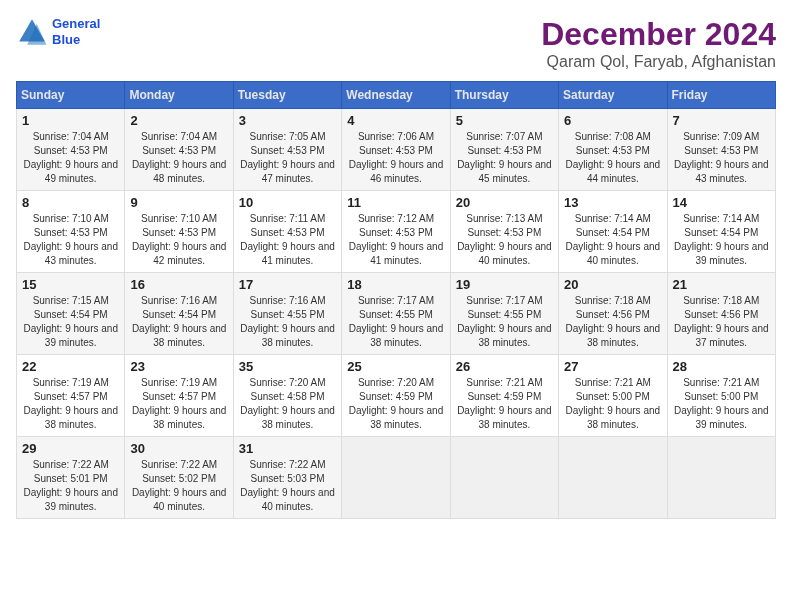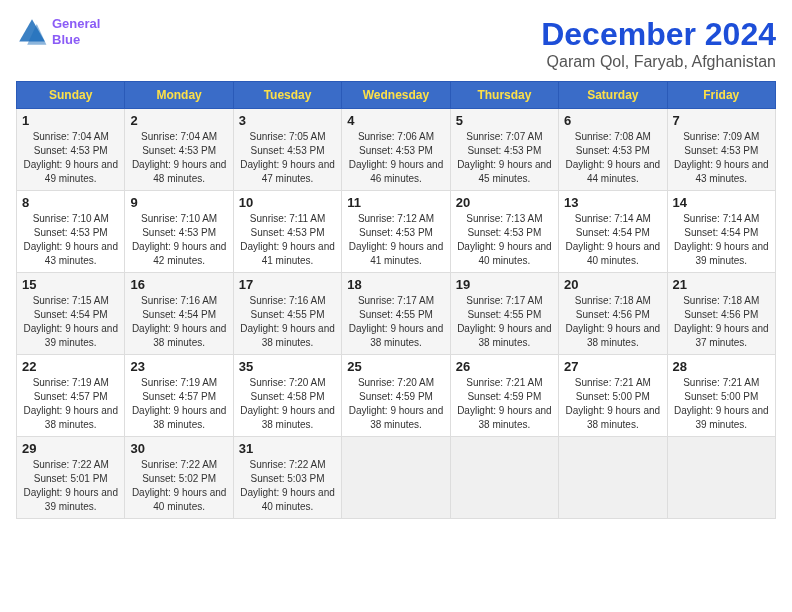--- a/index.html
+++ b/index.html
@@ -17,49 +17,49 @@
       margin-bottom: 10px;
     }
     .logo {
       display: flex;
       align-items: center;
       gap: 4px;
     }
     .logo-text {
       font-size: 13px;
       font-weight: bold;
-      color: #8b5cf6;
+      color: #1d4ed8;
       line-height: 1.2;
     }
     .logo-icon {
       width: 32px;
       height: 32px;
     }
     .title-block {
       text-align: right;
     }
     .month-title {
       font-size: 32px;
       font-weight: bold;
-      color: #1d4ed8;
+      color: #701a75;
     }
     .location {
       font-size: 16px;
       color: #555;
     }
     table {
       width: 100%;
       border-collapse: collapse;
       font-size: 10.5px;
     }
     thead th {
       background-color: #3a6cc8;
-      color: #fde047;
+      color: #e5e5e5;
       padding: 6px 4px;
-      text-align: center;
+      text-align: left;
       font-size: 12px;
       font-weight: bold;
       border: 1px solid #2a5ab8;
     }
     tbody tr:nth-child(odd) td {
       background-color: #f5f5f5;
     }
     tbody tr:nth-child(even) td {
       background-color: #fff;
     }

